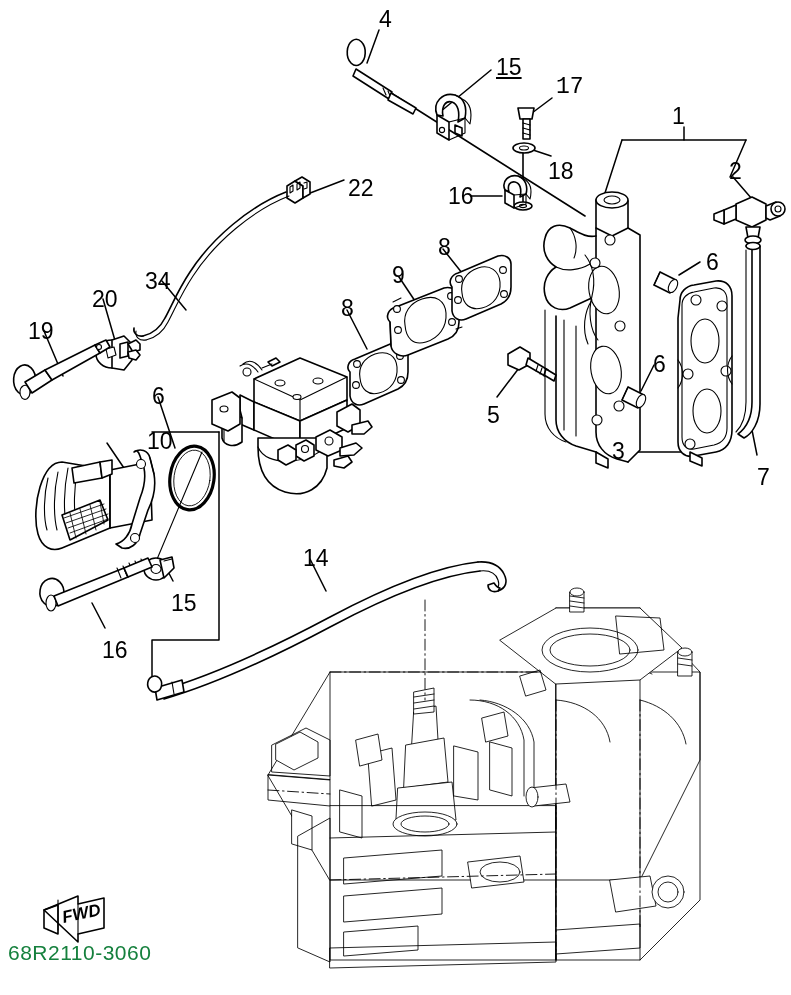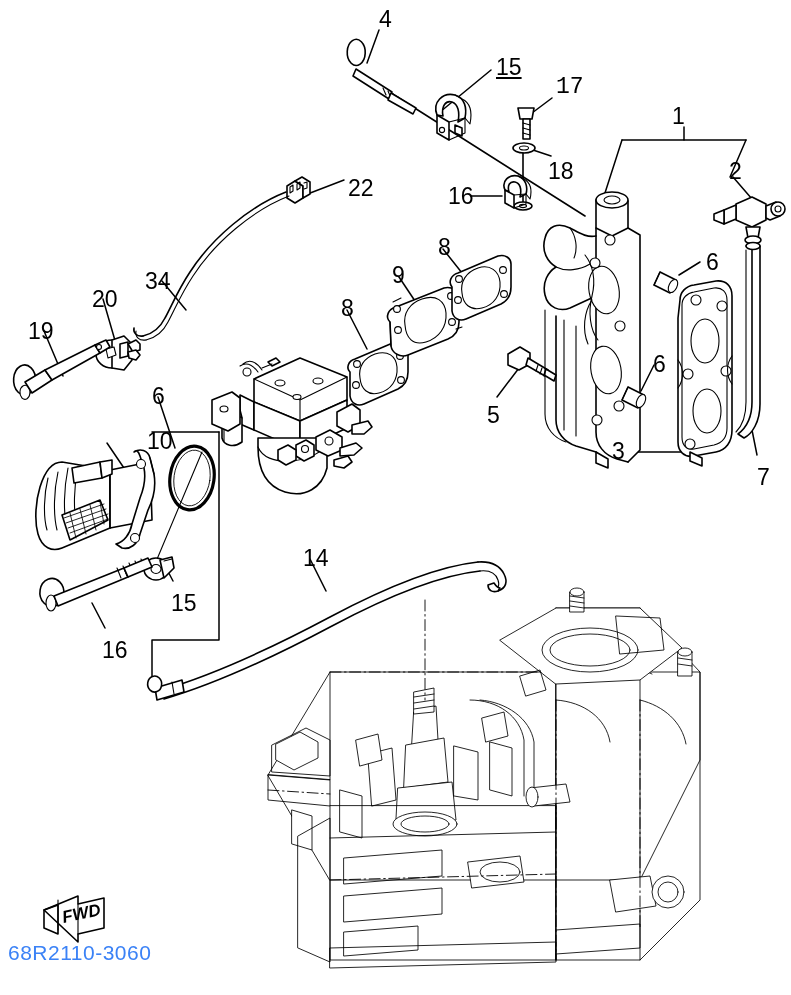--- a/index.html
+++ b/index.html
@@ -5,21 +5,21 @@
 <style>
   html,body{margin:0;padding:0;background:#ffffff;}
   body{width:791px;height:995px;overflow:hidden;
        font-family:"Liberation Sans", sans-serif;color:#000;}
   #sheet{position:relative;width:791px;height:995px;background:#fff;}
   #art{position:absolute;left:0;top:0;width:791px;height:995px;}
   .cal{position:absolute;font-family:"Liberation Sans", sans-serif;
        font-size:23px;font-weight:400;color:#000;line-height:1;
        letter-spacing:0px;white-space:nowrap;}
   #partno{position:absolute;left:8px;top:941px;font-size:21px;
-          letter-spacing:0.5px;white-space:nowrap;color:#3b82f6;}
+          letter-spacing:0.5px;white-space:nowrap;color:#15803d;}
   .fwdtxt{font-size:17px;font-weight:bold;font-style:italic;}
 </style>
 </head>
 <body>
 
 <div id="sheet">
 
   <svg id="art" viewBox="0 0 791 995">
     <defs>
       <style>

